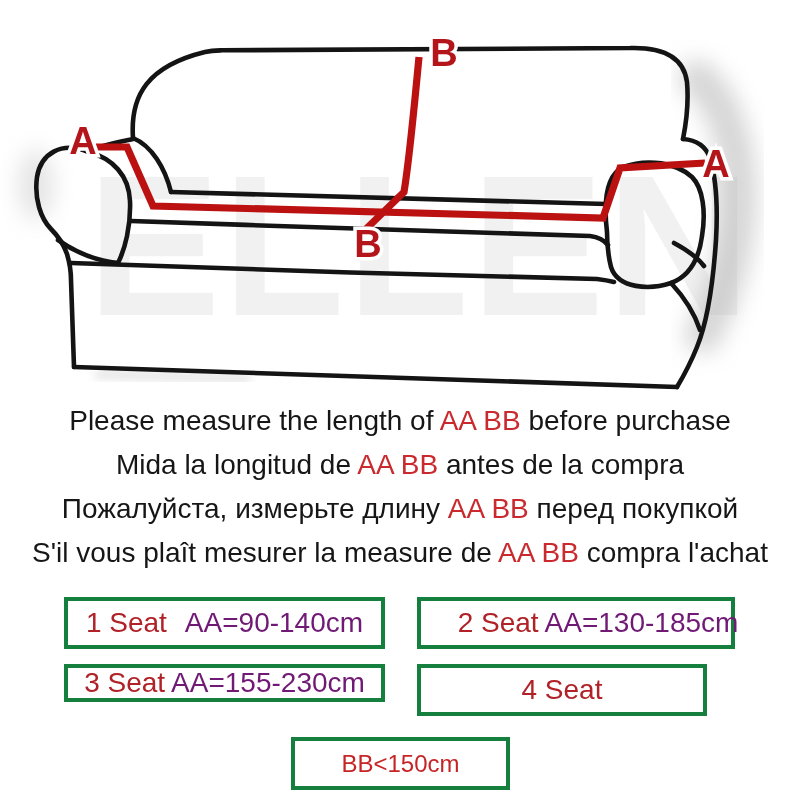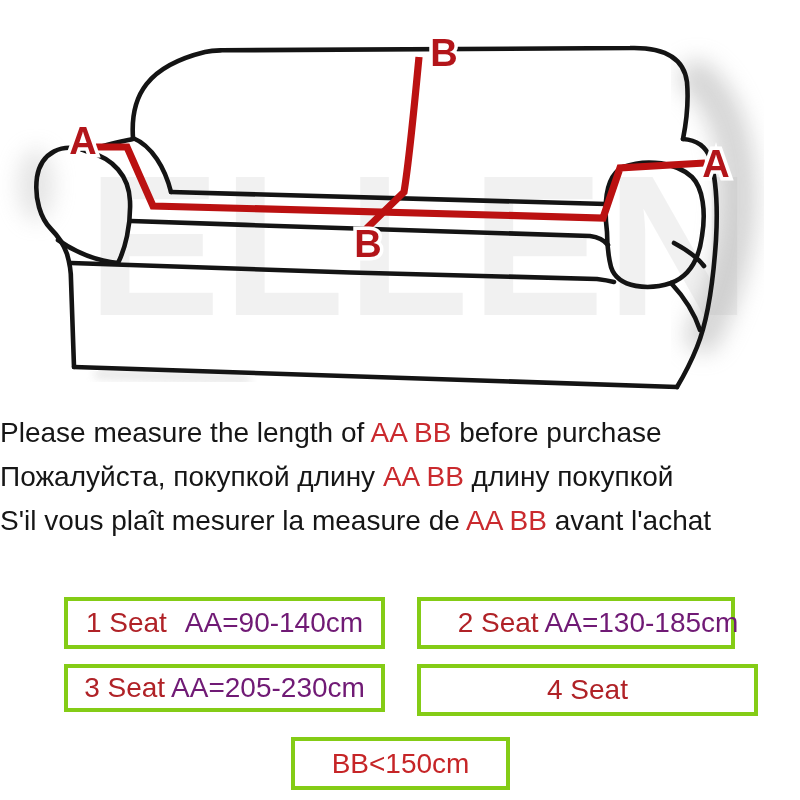--- a/index.html
+++ b/index.html
@@ -5,35 +5,35 @@
   html,body{margin:0;padding:0;background:#ffffff;}
   .stage{
     position:relative;width:800px;height:800px;background:#ffffff;overflow:hidden;
     font-family:"Liberation Sans","DejaVu Sans",sans-serif;
   }
   .sofa-svg{position:absolute;left:0;top:0;width:800px;height:405px;}
   .wm{font-family:"Liberation Sans","DejaVu Sans",sans-serif;font-weight:700;
       fill:#000000;fill-opacity:0.055;letter-spacing:2px;}
   .ab-label{font-family:"Liberation Sans","DejaVu Sans",sans-serif;font-weight:700;
       font-size:38px;fill:#b3151a;stroke:#ffffff;stroke-width:7px;paint-order:stroke;}
-  .instructions{position:absolute;left:0;top:411px;width:800px;text-align:left;}
+  .instructions{position:absolute;left:0;top:399px;width:800px;text-align:center;}
   .instr-line{margin:0;height:44px;line-height:44px;font-size:28px;color:#161616;white-space:nowrap;}
   .hl{color:#ca2a2e;}
   .size-box{
-    position:absolute;box-sizing:border-box;border:4px solid #84cc16;background:#ffffff;
+    position:absolute;box-sizing:border-box;border:4px solid #15803d;background:#ffffff;
     display:flex;align-items:center;justify-content:center;gap:6px;
     font-size:28px;white-space:nowrap;
   }
   .size-box .seat{color:#b02227;}
   .size-box .range{color:#701a75;}
   .box-1{left:64px;top:597px;width:321px;height:52px;gap:18px;}
   .box-2{left:417px;top:597px;width:318px;height:52px;padding-left:44px;}
-  .box-3{left:64px;top:664px;width:321px;height:48px;}
-  .box-4{left:417px;top:664px;width:341px;height:52px;flex-direction:column;}
-  .box-bb{left:291px;top:737px;width:219px;height:53px;color:#c62527;font-size:28px;}
+  .box-3{left:64px;top:664px;width:321px;height:38px;}
+  .box-4{left:417px;top:664px;width:290px;height:52px;flex-direction:column;}
+  .box-bb{left:291px;top:737px;width:219px;height:53px;color:#c62527;font-size:24px;}
 </style>
 </head>
 <body>
 
 <div class="stage">
 
   <svg class="sofa-svg" viewBox="0 0 800 405">
     <defs>
       <filter id="soft" x="-60%" y="-60%" width="220%" height="220%">
         <feGaussianBlur stdDeviation="11"></feGaussianBlur>
@@ -85,35 +85,36 @@
     </g>
 
     <text class="ab-label" x="83" y="141" text-anchor="middle" dominant-baseline="central">A</text>
     <text class="ab-label" x="716" y="164" text-anchor="middle" dominant-baseline="central">A</text>
     <text class="ab-label" x="444" y="53" text-anchor="middle" dominant-baseline="central">B</text>
     <text class="ab-label" x="368" y="244" text-anchor="middle" dominant-baseline="central">B</text>
   </svg>
 
   <div class="instructions">
     <p class="instr-line"><span>Please measure the length of </span><span class="hl">AA BB</span><span> before purchase</span></p>
-    <p class="instr-line"><span>Пожалуйста, покупкой длину </span><span class="hl">AA BB</span><span> длину покупкой</span></p>
-    <p class="instr-line"><span>S'il vous plaît mesurer la measure de </span><span class="hl">AA BB</span><span> avant l'achat</span></p>
+    <p class="instr-line"><span>Mida la longitud de </span><span class="hl">AA BB</span><span> antes de la compra</span></p>
+    <p class="instr-line"><span>Пожалуйста, измерьте длину </span><span class="hl">AA BB</span><span> перед покупкой</span></p>
+    <p class="instr-line"><span>S'il vous plaît mesurer la measure de </span><span class="hl">AA BB</span><span> compra l'achat</span></p>
   </div>
 
   <div class="size-box box-1">
     <span class="seat">1 Seat</span>
     <span class="range">AA=90-140cm</span>
   </div>
   <div class="size-box box-2">
     <span class="seat">2 Seat</span>
     <span class="range">AA=130-185cm</span>
   </div>
   <div class="size-box box-3">
     <span class="seat">3 Seat</span>
-    <span class="range">AA=205-230cm</span>
+    <span class="range">AA=155-230cm</span>
   </div>
   <div class="size-box box-4">
     <span class="seat">4 Seat</span>
   </div>
   <div class="size-box box-bb">
     <span>BB&lt;150cm</span>
   </div>
 
 </div>
 

